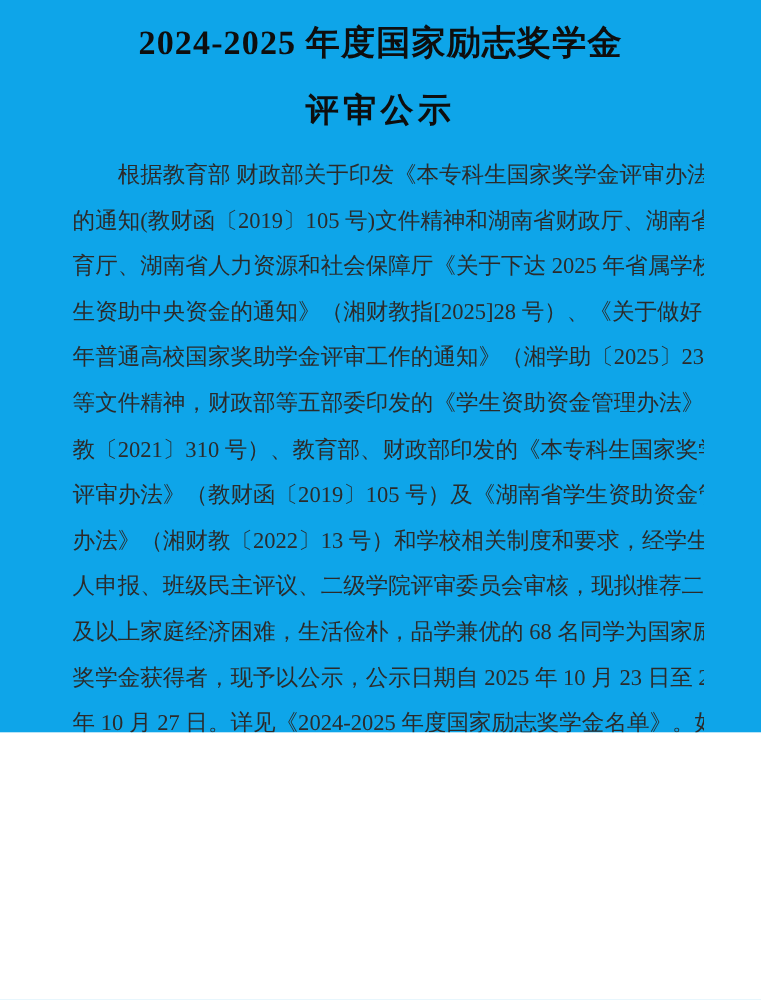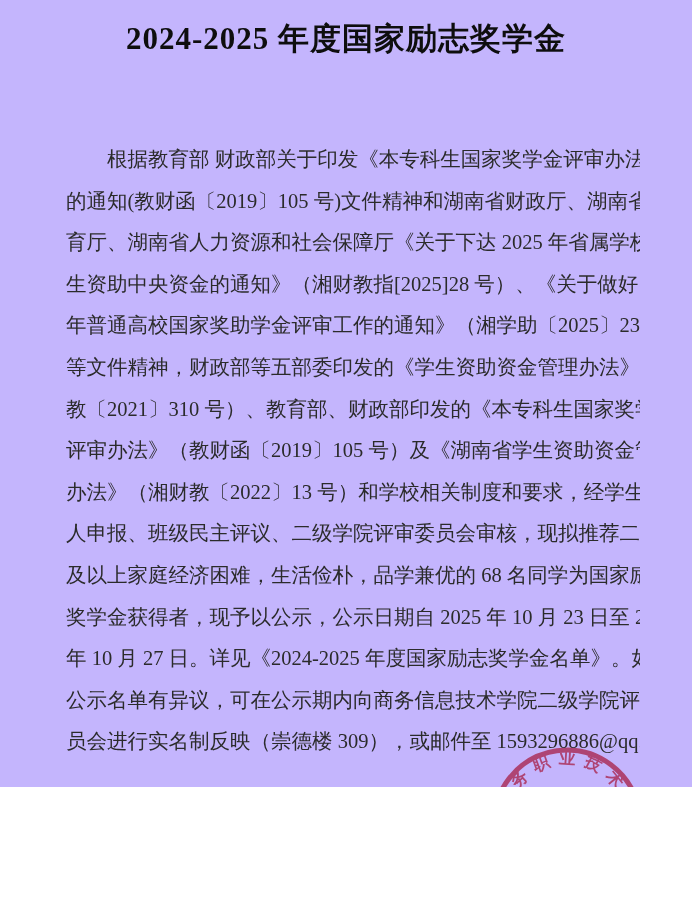--- a/index.html
+++ b/index.html
@@ -1,19 +1,19 @@
 <!DOCTYPE html>
 <html lang="zh"><head>
 <meta charset="utf-8">
 <style>
   html,body{margin:0;padding:0;}
   .page{
     position:relative;
-    width:692px;height:787px;
-    background:#c4b5fd;
+    width:692px;height:666px;
+    background:#0ea5e9;
     font-family:"Liberation Serif","DejaVu Serif",serif;
     color:#262626;
     overflow:hidden;
   }
   .title{
     position:absolute;left:0;width:692px;
     text-align:center;font-weight:bold;color:#0e0e0e;
   }
   .title-1{top:18px;font-size:31px;letter-spacing:1px;}
   .title-2{top:80px;font-size:30px;letter-spacing:4px;}
@@ -45,20 +45,21 @@
   }
   .seal .ring-text{font-size:16.5px;letter-spacing:8px;}
   .seal .inner-text{font-size:12.5px;letter-spacing:1px;}
 </style>
 </head>
 <body>
 
 <div class="page">
 
   <div class="title title-1">2024-2025 年度国家励志奖学金</div>
+  <div class="title title-2">评审公示</div>
 
   <div class="doc-body">
     <div class="line first">根据教育部 财政部关于印发《本专科生国家奖学金评审办法》</div>
     <div class="line">的通知(教财函〔2019〕105 号)文件精神和湖南省财政厅、湖南省教</div>
     <div class="line">育厅、湖南省人力资源和社会保障厅《关于下达 2025 年省属学校学</div>
     <div class="line">生资助中央资金的通知》（湘财教指[2025]28 号）、《关于做好 2025</div>
     <div class="line">年普通高校国家奖助学金评审工作的通知》（湘学助〔2025〕23 号）</div>
     <div class="line">等文件精神，财政部等五部委印发的《学生资助资金管理办法》（财</div>
     <div class="line">教〔2021〕310 号）、教育部、财政部印发的《本专科生国家奖学金</div>
     <div class="line">评审办法》（教财函〔2019〕105 号）及《湖南省学生资助资金管理</div>

